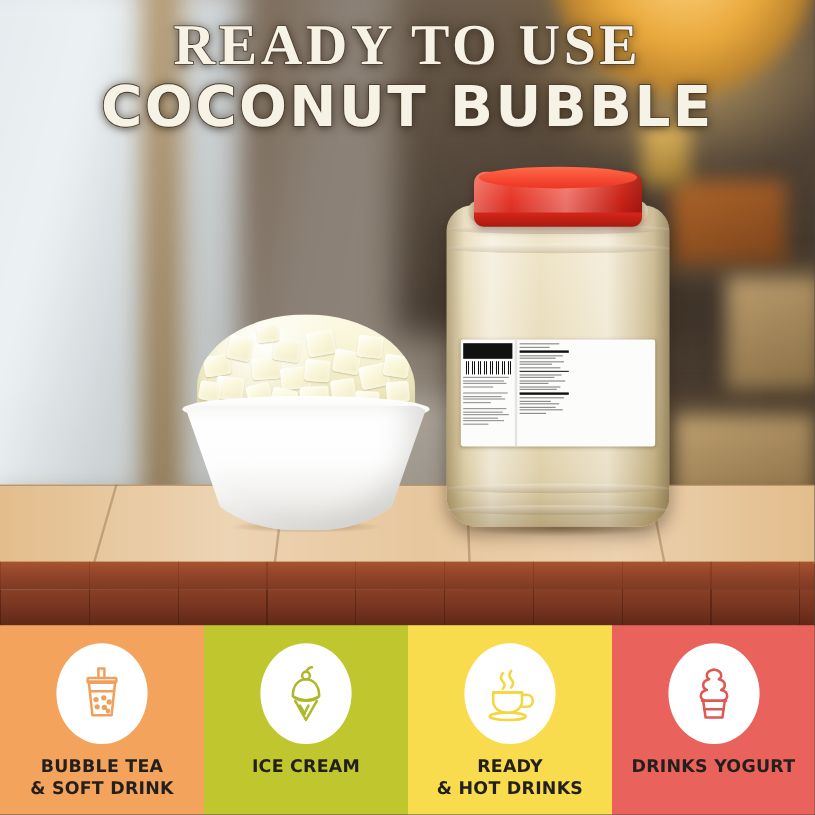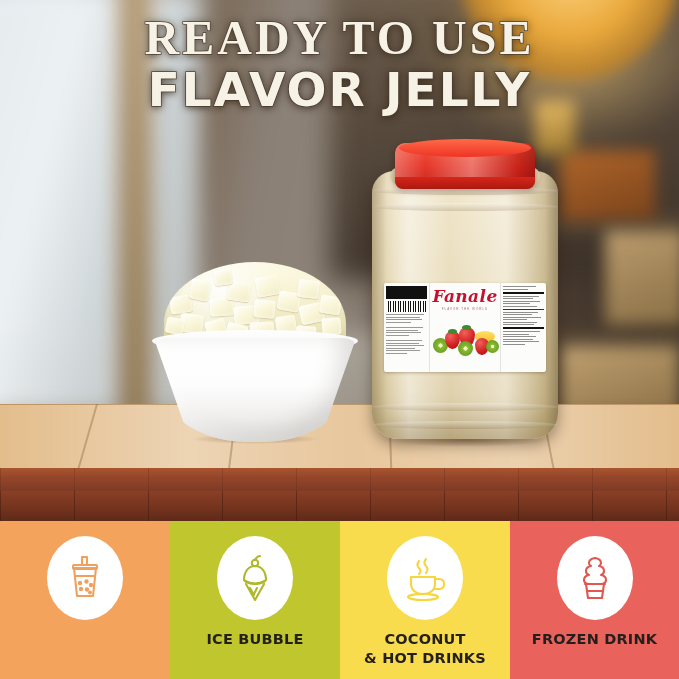--- a/index.html
+++ b/index.html
@@ -262,21 +262,21 @@
     <div class="bg-box" style="left:605px;top:230px;width:80px;height:95px;background:linear-gradient(160deg,#c2a271,#8e7348);"></div>
     <div class="bg-box" style="left:560px;top:345px;width:120px;height:70px;background:linear-gradient(160deg,#c6a674,#92764a);"></div>
     <div class="bg-box" style="left:535px;top:100px;width:40px;height:55px;background:linear-gradient(160deg,#e2b55c,#9a762c);"></div>
     <div class="bg-plant"></div>
     <div class="bg-lamp-glow"></div>
     <div class="bg-lamp"></div>
   </div>
 
   <div class="title-wrap">
     <div class="title-line t1">READY TO USE</div>
-    <div class="title-line t2">FLAVOR JELLY</div>
+    <div class="title-line t2">COCONUT BUBBLE</div>
   </div>
 
   <div class="table-shadow"></div>
   <div class="table-top"></div>
   <div class="table-top-sheen"></div>
   <div class="seam" style="left:0;top:404px;width:679px;height:1px;background:rgba(150,105,60,.5);"></div>
   <div class="seam" style="left:96px;top:404px;width:2px;height:66px;transform:skewX(-16deg);transform-origin:top;"></div>
   <div class="seam" style="left:236px;top:404px;width:2px;height:66px;transform:skewX(-7deg);transform-origin:top;"></div>
   <div class="seam" style="left:388px;top:404px;width:2px;height:66px;transform:skewX(2deg);transform-origin:top;"></div>
   <div class="seam" style="left:540px;top:404px;width:2px;height:66px;transform:skewX(11deg);transform-origin:top;"></div>
@@ -340,35 +340,20 @@
             <i style="width:0"></i>
           <i style="width:88%"></i>
             <i style="width:80%"></i>
             <i style="width:92%"></i>
           <i style="width:70%"></i>
             <i style="width:84%"></i>
             <i style="width:50%"></i>
         </div>
       </div>
 
-      <div class="label-mid">
-        <div class="brand">Fanale</div>
-        <div class="brand-sub">FLAVOR THE WORLD</div>
-        <div class="fruit">
-          <div class="kiwi" style="left:2px;top:15px;"></div>
-          <div class="berry" style="left:14px;top:8px;"></div>
-          <div class="leaf" style="left:17px;top:6px;"></div>
-          <div class="berry" style="left:28px;top:4px;width:16px;height:20px;"></div>
-          <div class="leaf" style="left:31px;top:2px;"></div>
-          <div class="kiwi" style="left:27px;top:18px;"></div>
-          <div class="mango" style="left:44px;top:8px;"></div>
-          <div class="berry" style="left:44px;top:15px;width:14px;height:17px;"></div>
-          <div class="kiwi" style="left:55px;top:17px;width:13px;height:13px;"></div>
-        </div>
-      </div>
 
       <div class="label-right">
         <div class="nf-lines">
           <i style="width:80%"></i>
             <i style="width:62%"></i>
         </div>
         <div class="nf-rule"></div>
         <div class="nf-lines">
           <i style="width:88%"></i>
             <i style="width:74%"></i>
@@ -410,70 +395,74 @@
             <path d="M13 22 h18"></path>
             <circle cx="17" cy="29" r="2.2" fill="#F0A05C" stroke="none"></circle>
             <circle cx="23.5" cy="27.5" r="2.2" fill="#F0A05C" stroke="none"></circle>
             <circle cx="28" cy="31" r="2.2" fill="#F0A05C" stroke="none"></circle>
             <circle cx="18" cy="35" r="2.2" fill="#F0A05C" stroke="none"></circle>
             <circle cx="24" cy="35.5" r="2.2" fill="#F0A05C" stroke="none"></circle>
             <circle cx="27" cy="38.5" r="2" fill="#F0A05C" stroke="none"></circle>
           </g>
         </svg>
       </div>
+      <div class="feat-label">
+        <span>BUBBLE TEA</span>
+        <span>&amp; SOFT DRINK</span>
+      </div>
     </div>
 
     <div class="feat" style="width:170px;background:#BFC62E;">
       <div class="feat-circle">
         <svg width="44" height="48" viewBox="0 0 44 48">
           <g fill="none" stroke="#AFB82A" stroke-width="2.1" stroke-linecap="round" stroke-linejoin="round">
             <path d="M11 26 c0-9 5-14 11-14 s11 5 11 14 c-3 3-8 4-11 4 s-8-1-11-4 z"></path>
             <path d="M12 27 q10 5 20 0"></path>
             <circle cx="22" cy="9" r="3.2"></circle>
             <path d="M22 6 q2-4 5-4"></path>
             <path d="M13 30 l9 16 l9-16"></path>
             <path d="M17 34 l4 7"></path>
             <path d="M24 34 l-3 6"></path>
           </g>
         </svg>
       </div>
       <div class="feat-label">
-        <span>ICE BUBBLE</span>
+        <span>ICE CREAM</span>
       </div>
     </div>
 
     <div class="feat" style="width:170px;background:#F9DC4E;">
       <div class="feat-circle">
         <svg width="46" height="48" viewBox="0 0 46 48">
           <g fill="none" stroke="#F5D63E" stroke-width="2.1" stroke-linecap="round" stroke-linejoin="round">
             <path d="M17 7 q-3 4 0 7 q3 3 0 6"></path>
             <path d="M24 5 q-3 4 0 7 q3 3 0 7"></path>
             <path d="M9 23 h24 v7 c0 6-5 10-12 10 s-12-4-12-10 z"></path>
             <path d="M33 25 h4 c4 0 5 3 5 5 s-1 5-5 5 h-4"></path>
             <path d="M9 23 h24"></path>
             <ellipse cx="21" cy="43" rx="15" ry="3"></ellipse>
           </g>
         </svg>
       </div>
       <div class="feat-label">
-        <span>COCONUT</span>
+        <span>READY</span>
         <span>&amp; HOT DRINKS</span>
       </div>
     </div>
 
     <div class="feat" style="width:169px;background:#E9625C;">
       <div class="feat-circle">
         <svg width="44" height="48" viewBox="0 0 44 48">
           <g fill="none" stroke="#E05852" stroke-width="2.1" stroke-linecap="round" stroke-linejoin="round">
             <path d="M22 4 q6 1 6 5 q0 2-2 3 q5 1 5 5 q0 3-3 4 q5 1 5 5 q0 3-4 4 h-14 q-4-1-4-4 q0-4 5-5 q-3-1-3-4 q0-4 5-5 q-2-1-2-3 q0-4 6-5 z"></path>
             <path d="M12 30 h20"></path>
             <path d="M13 30 l2 14 h14 l2-14"></path>
             <path d="M14 37 h16"></path>
           </g>
         </svg>
       </div>
       <div class="feat-label">
-        <span>FROZEN DRINK</span>
+        <span>DRINKS YOGURT</span>
       </div>
     </div>
 
   </div>
 </div>
 
 </body></html>

